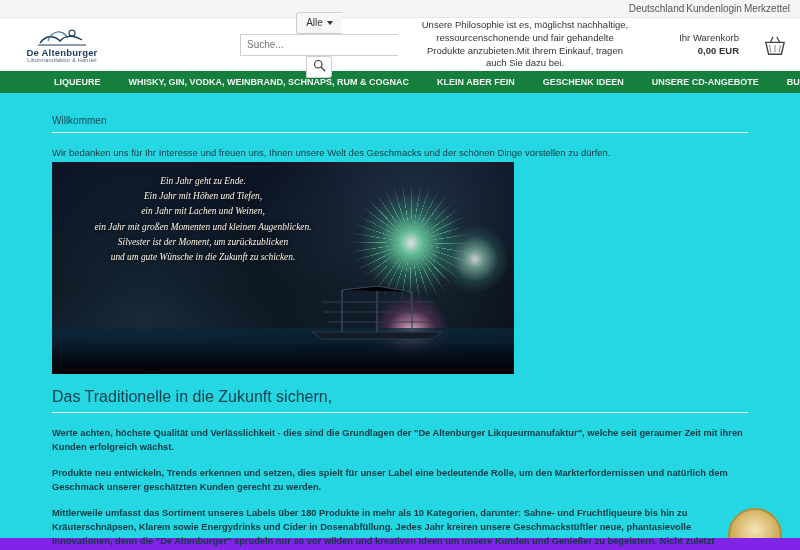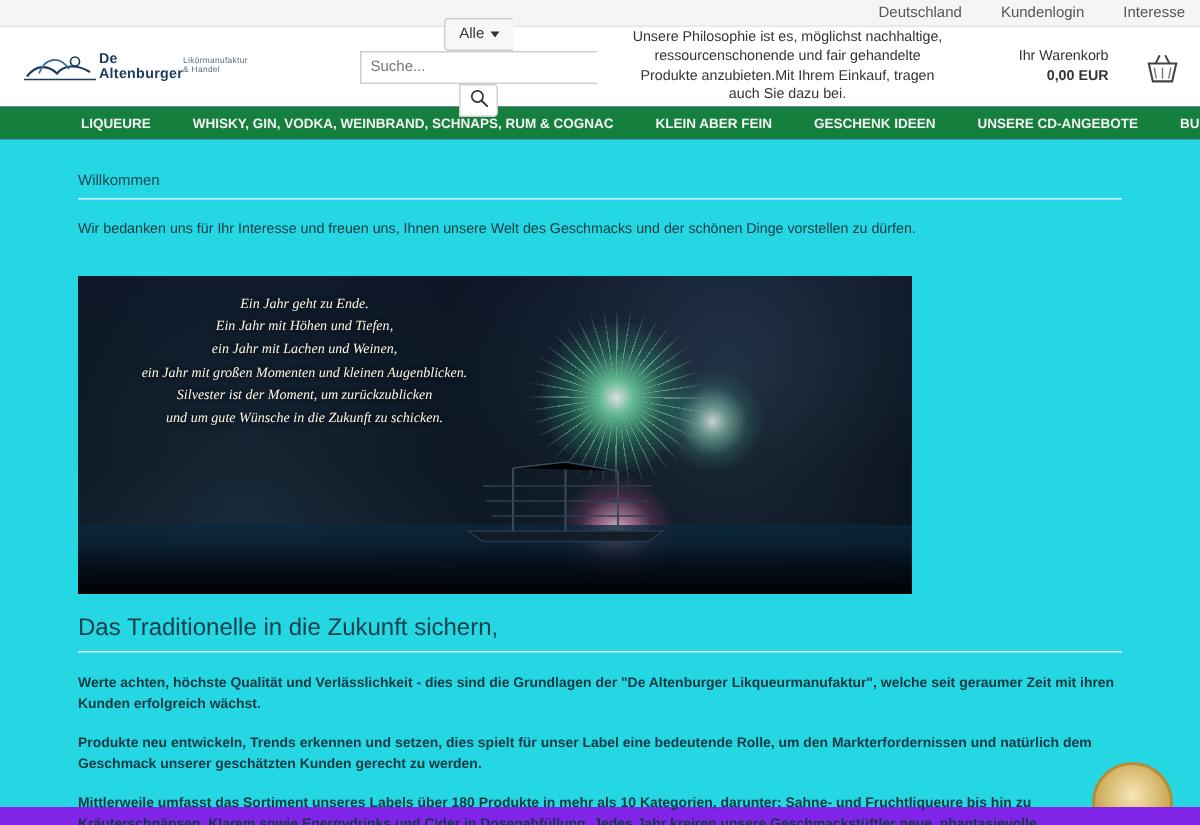--- a/index.html
+++ b/index.html
@@ -21,40 +21,40 @@
     background: #8024e8;
   }
   
   .topbar {
     height: 18px;
     background: #f5f5f5;
     display: flex;
     justify-content: flex-end;
     align-items: center;
     padding-right: 10px;
-    gap: 26px;
+    gap: 2px;
     font-size: 10px;
     color: #555;
     border-bottom: 1px solid #e6e6e6;
     padding-left: 12px;
   }
   .topbar a { color: #555; text-decoration: none; }
 
   
   .header {
     background: #fff;
     height: 53px;
     display: flex;
     align-items: center;
     padding: 0 14px;
   }
   .logo {
     width: 96px;
     display: flex;
-    flex-direction: row;
+    flex-direction: column;
     align-items: center;
     line-height: 1.05;
   }
   .logo-mark {
     width: 52px;
     height: 22px;
     position: relative;
   }
   .logo-name {
     font-size: 9.5px;
@@ -178,25 +178,25 @@
   }
   .rule {
     height: 1px;
     background: #fff;
     opacity: .85;
     margin: 0 0 14px 0;
   }
   .intro {
     font-size: 9.5px;
     color: #143a42;
-    margin-bottom: 26px;
+    margin-bottom: 4px;
   }
   
   .hero {
-    width: 556px;
+    width: 462px;
     height: 212px;
     background: #060a12;
     position: relative;
     overflow: hidden;
     border: 0;
   }
   .hero .sky {
     position: absolute; inset: 0;
     background:
       radial-gradient(circle at 78% 30%, rgba(80,120,150,.35), transparent 42%),
@@ -298,21 +298,21 @@
   }
 </style>
 </head>
 <body>
 
 <div class="page">
 
   <div class="topbar">
     <a href="#">Deutschland</a>
     <a href="#">Kundenlogin</a>
-    <a href="#">Interesse</a>
+    <a href="#">Merkzettel</a>
   </div>
 
   <div class="header">
 
     <div class="logo">
       <span class="logo-mark">
         <svg width="52" height="22" viewBox="0 0 52 22">
           <path d="M4 17 C10 9, 18 9, 24 15 C28 10, 36 8, 46 14" fill="none" stroke="#1b3a5c" stroke-width="1.4"></path>
           <path d="M12 15 C16 4, 26 3, 32 12" fill="none" stroke="#3d6e96" stroke-width="1.2"></path>
           <circle cx="36" cy="7" r="3" fill="none" stroke="#1b3a5c" stroke-width="1.1"></circle>

